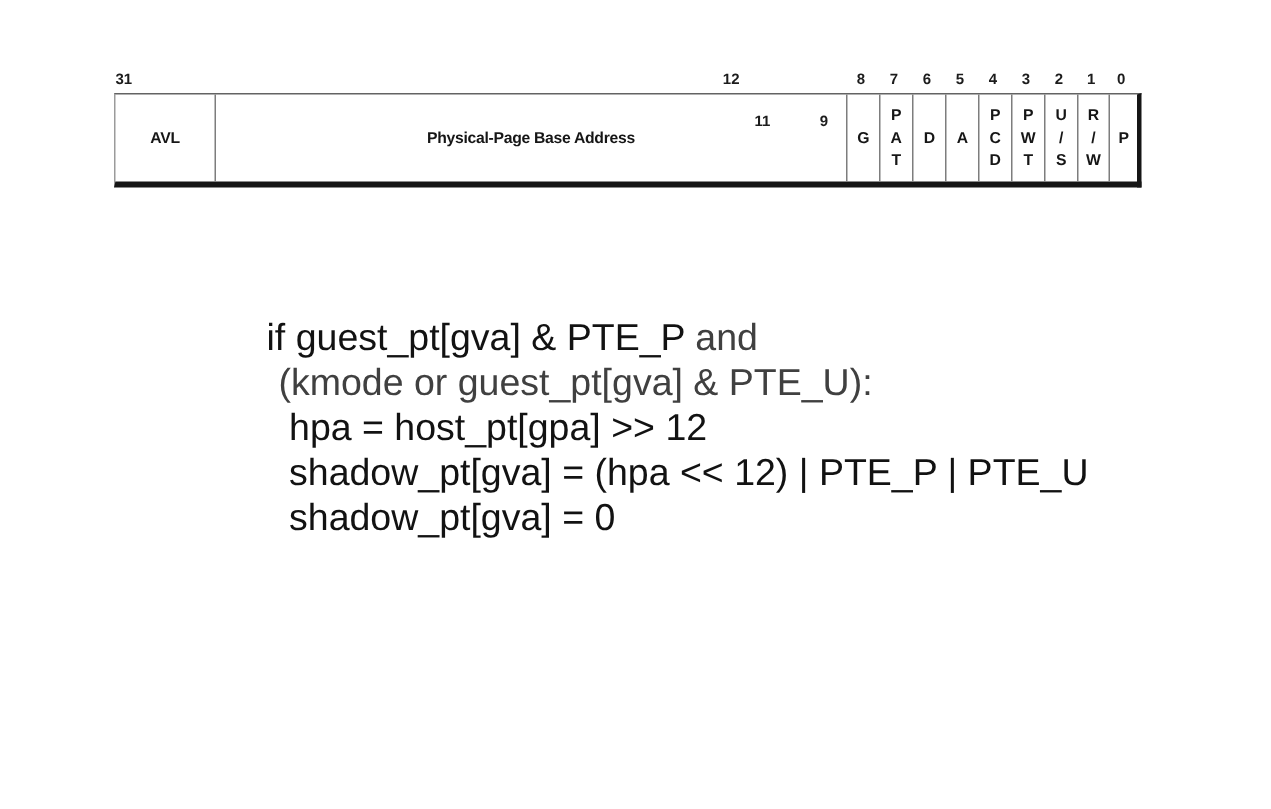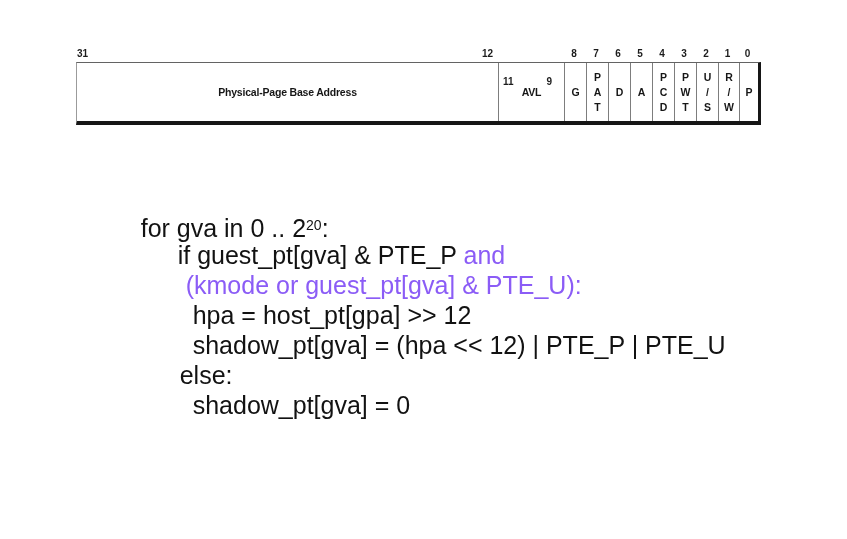--- a/index.html
+++ b/index.html
@@ -26,21 +26,21 @@
 
   .w-base{width:421px;}
   .w-avl{width:66px;}
   .w-bit{width:22px;}
   .w-rw{width:21px;}
   .w-p{width:19px;}
 
   
   .code{position:absolute;left:72px;top:180px;font-size:25px;color:#121212;}
   .ln{height:30px;line-height:30px;white-space:pre;}
-  .blue{color:#8b5cf6;}
+  .blue{color:#404040;}
   .sup{font-size:14px;vertical-align:7px;}
   .it{font-style:italic;}
 </style>
 </head>
 <body>
 
 <div class="page">
 
   <div class="pte">
 
@@ -76,25 +76,25 @@
         </div>
       <div class="bh center w-rw">
           <span>1</span>
         </div>
       <div class="bh center w-p">
           <span>0</span>
         </div>
     </div>
 
     <div class="ptetable">
+      <div class="cell w-avl">
+        <span class="lbl">AVL</span>
+      </div>
       <div class="cell w-base">
         <span class="lbl">Physical-Page Base Address</span>
-      </div>
-      <div class="cell w-avl">
-        <span class="lbl">AVL</span>
       </div>
       <div class="cell w-bit">
         <span class="lbl">G</span>
       </div>
       <div class="cell stack w-bit">
         <span>P</span>
         <span>A</span>
         <span>T</span>
       </div>
       <div class="cell w-bit">
@@ -123,36 +123,30 @@
         <span>/</span>
         <span>W</span>
       </div>
       <div class="cell w-p">
         <span class="lbl">P</span>
       </div>
     </div>
   </div>
 
   <div class="code">
-    <div class="ln" style="margin-left:27px">
-      <span>for gva in 0 .. 2</span><span class="sup">20</span><span>:</span>
-    </div>
     <div class="ln" style="margin-left:64px">
       <span>if guest_pt[gva] &amp; PTE_P </span><span class="blue">and</span>
     </div>
     <div class="ln" style="margin-left:72px">
       <span class="blue">(kmode or guest_pt[gva] &amp; PTE_U):</span>
     </div>
     <div class="ln" style="margin-left:79px">
       <span>hpa = host_pt[gpa] &gt;&gt; 12</span>
     </div>
     <div class="ln" style="margin-left:79px">
       <span>shadow_pt[gva] = (hpa &lt;&lt; 12) | PTE_P | PTE_U</span>
     </div>
-    <div class="ln" style="margin-left:66px">
-      <span>else:</span>
-    </div>
     <div class="ln" style="margin-left:79px">
       <span>shadow_pt[gva] = 0</span>
     </div>
   </div>
 
 </div>
 
 </body></html>

